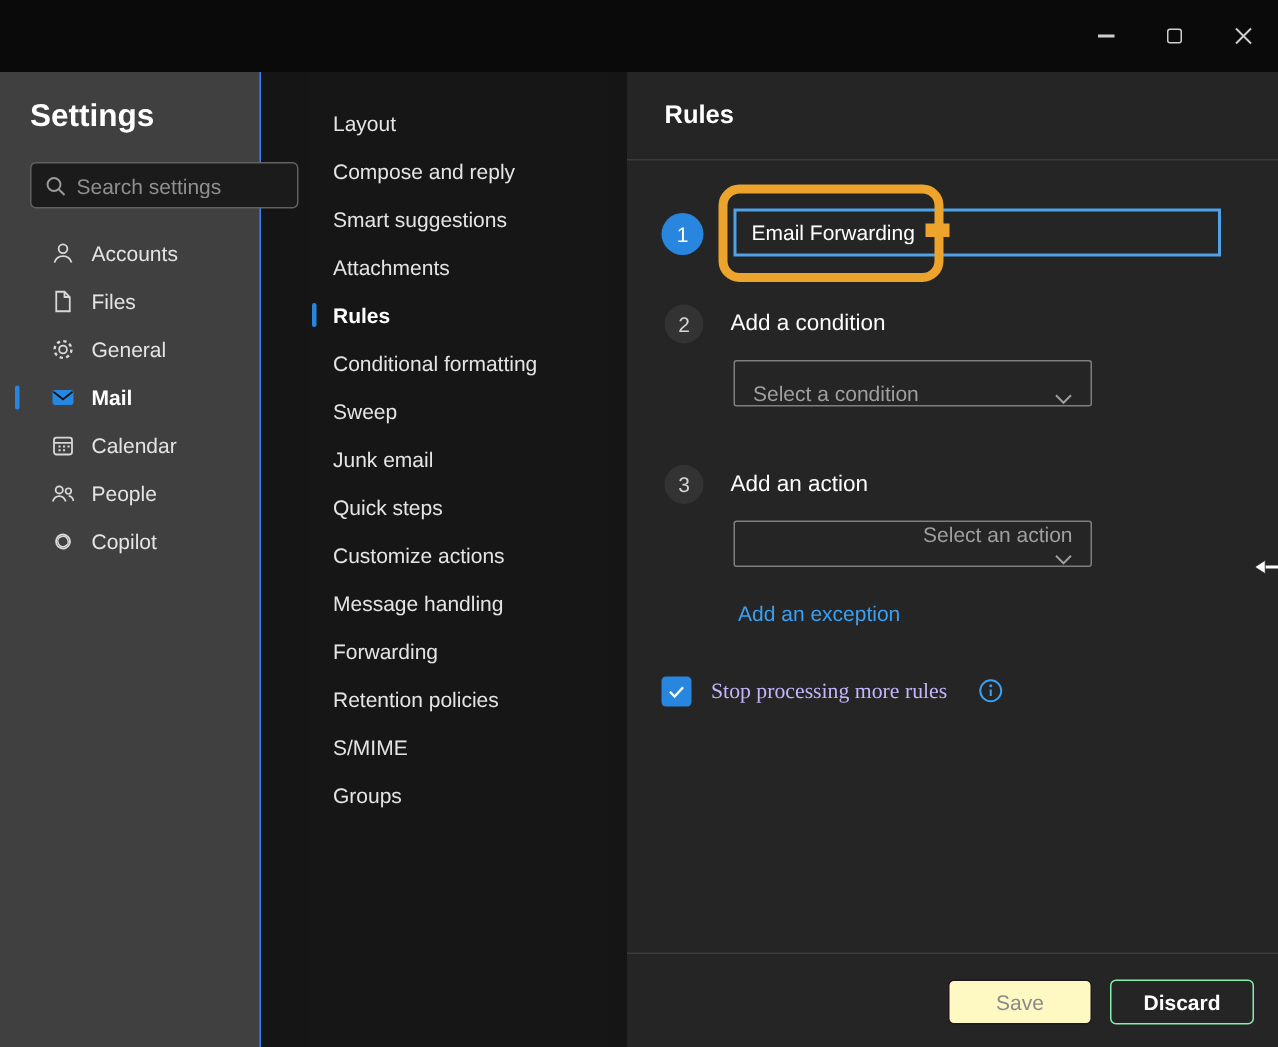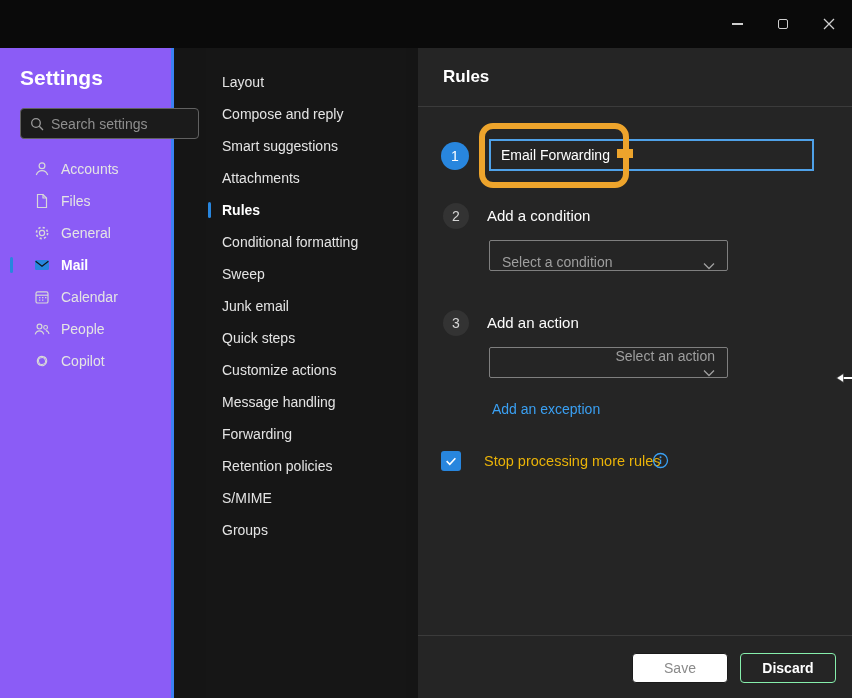--- a/index.html
+++ b/index.html
@@ -12,21 +12,21 @@
   }
   
   .titlebar { position:absolute; left:0; top:0; width:852px; height:48px; background:#0a0a0a; }
   .win-controls { position:absolute; right:0; top:0; height:48px; display:flex; }
   .win-btn { width:46px; height:48px; display:flex; align-items:center; justify-content:center; }
   .glyph-min { width:11px; height:1.5px; background:#cfcfcf; }
   .glyph-max { width:10px; height:10px; border:1.4px solid #cfcfcf; border-radius:2px; }
 
   
   .sidebar { position:absolute; left:0; top:48px; width:174px; height:650px;
-             background:#8b5cf6; border-right:3px solid #3b82f6; }
+             background:#404040; border-right:1px solid #3b82f6; }
   .settings-title { position:absolute; left:20px; top:18px; font-size:21px; font-weight:bold; color:#fff; }
   .searchbox { position:absolute; left:20px; top:60px; width:179px; height:31px;
                border:1px solid #616161; border-radius:4px; background:#1b1b1b;
                display:flex; align-items:center; padding:0 8px; gap:6px; }
   .searchbox input { flex:1; min-width:0; border:none; outline:none; background:transparent;
                color:#e8e8e8; font-size:14px; font-family:"Liberation Sans", sans-serif; }
   .searchbox input::placeholder { color:#8f8f8f; }
   .side-nav { position:absolute; left:0; top:105px; width:100%; }
   .side-item { position:relative; height:32px; display:flex; align-items:center; gap:11px;
                padding-left:34px; cursor:pointer; color:#e4e4e4; }
@@ -64,29 +64,29 @@
   .dropdown { position:absolute; left:71px; width:239px; height:31px;
               border:1px solid #7f7f7f; border-radius:2px; background:transparent;
               display:flex; align-items:flex-end; justify-content:space-between;
               padding:0 12px; color:#9f9f9f; cursor:pointer; }
   .link-blue { position:absolute; left:74px; top:353px; color:#3aa0f3; font-size:14px;
                cursor:pointer; text-decoration:none; }
 
   .checkbox { position:absolute; left:23px; top:403px; width:20px; height:20px;
               background:#2886de; border-radius:3px; display:flex; align-items:center;
               justify-content:center; cursor:pointer; }
-  .stop-label { position:absolute; left:66px; top:405px; font-size:14.5px; color:#eab308; }
+  .stop-label { position:absolute; left:56px; top:405px; font-size:14.5px; color:#c4b5fd;font-family:Liberation Serif, serif; }
   .info-icon { position:absolute; left:234px; top:404px; width:17px; height:17px; cursor:pointer; }
 
   .panel-footer { position:absolute; left:0; top:587px; width:100%; height:63px;
                   border-top:1px solid #3b3b3b; }
   .btn { position:absolute; top:17px; width:96px; height:30px; border-radius:4px;
          font-size:14px; display:flex; align-items:center; justify-content:center;
          cursor:pointer; font-family:"Liberation Sans", sans-serif; }
-  .btn-save { left:214px; background:#ffffff; border:1px solid #1b1b1b; color:#8a8a8a; }
+  .btn-save { left:214px; background:#fef9c3; border:1px solid #1b1b1b; color:#8a8a8a; }
   .btn-discard { left:322px; background:transparent; border:1px solid #86efac;
                  color:#fff; font-weight:bold; }
 
   
   .annotation { position:absolute; left:479px; top:123px; width:150px; height:65px;
                 border:6px solid #eda42c; border-radius:14px; z-index:6; pointer-events:none; }
   .annotation-notch { position:absolute; left:617px; top:149px; width:16px; height:9px;
                 background:#eda42c; z-index:7; pointer-events:none; }
   .mouse-cursor { position:absolute; left:835px; top:370px; z-index:8; pointer-events:none; }
 

